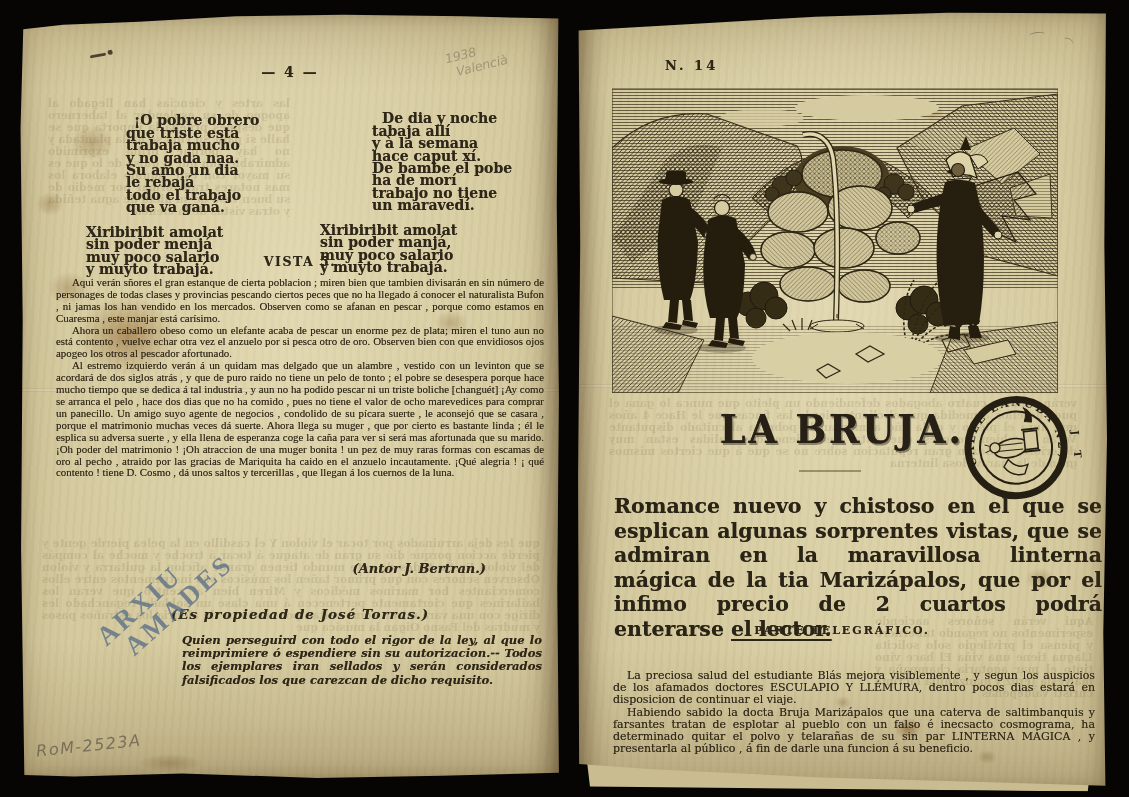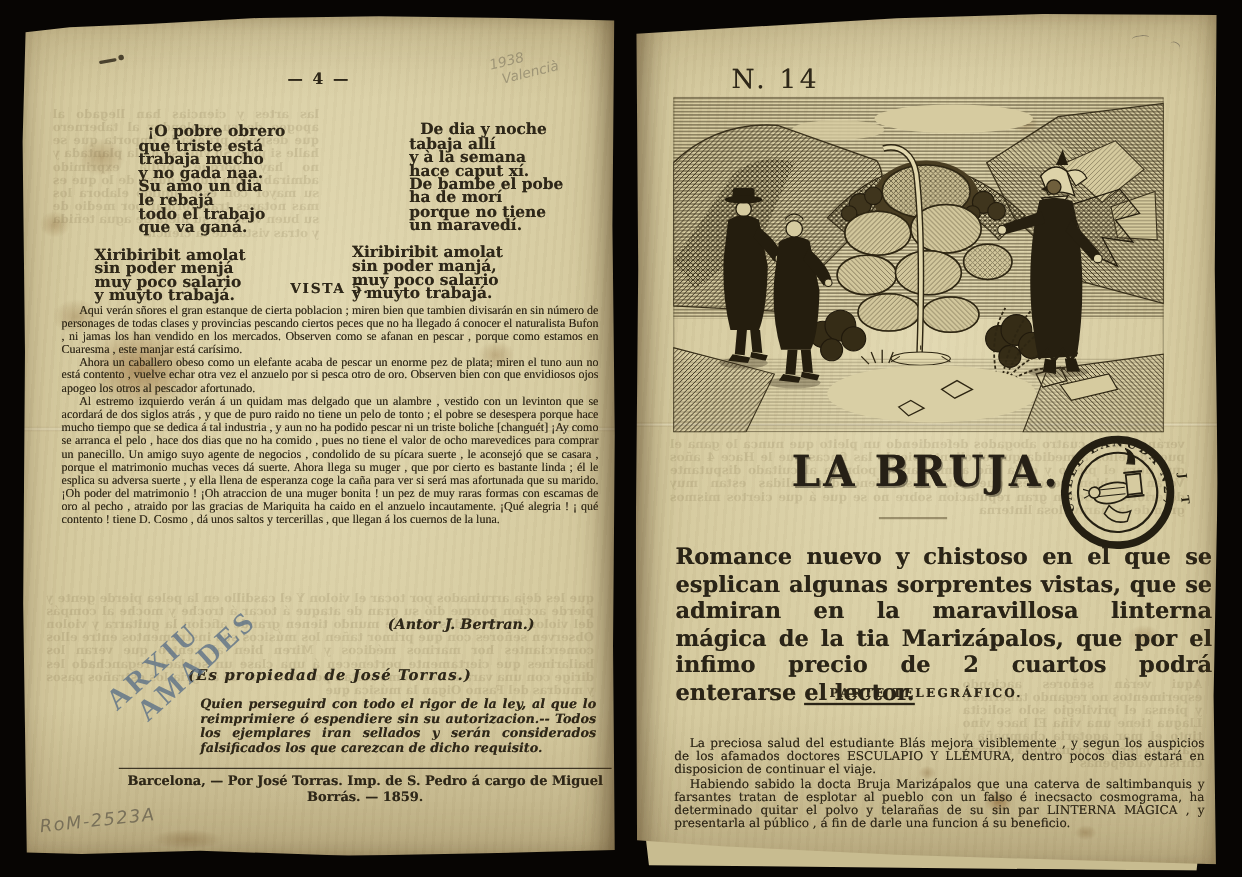--- a/index.html
+++ b/index.html
@@ -37,21 +37,21 @@
   .verse .stanza { padding-left:40px; text-indent:8px; }
   .verse.v2 .stanza { padding-left:52px; text-indent:10px; }
   .flow { font-size:10.9px; line-height:11.9px; text-align:justify; }
   .flow .heading { text-align:center; font-weight:700; font-size:12.5px; letter-spacing:1.5px; margin-bottom:9px; }
   .flow p { text-indent:16px; margin:0;font-family:Liberation Serif, serif; }
   .attribution { font-style:italic; font-weight:700; font-size:13px; text-align:right; padding-right:58px; }
   .property { font-style:italic; font-weight:700; font-size:13.5px; text-align:center; letter-spacing:1px; }
   .legal { font-style:italic; font-weight:700; font-size:11.6px; line-height:13.2px; text-align:justify; }
   .imprint { font-weight:700; font-size:11.8px; text-align:center; border-top:1.5px solid #2e2719; padding-top:4px; }
 
-  .issue-number { font-weight:400; font-size:24px; letter-spacing:3px; }
+  .issue-number { font-weight:700; font-size:13px; letter-spacing:3px; }
   .masthead { top:394px; left:0; width:100%; text-align:center; font-weight:700; font-size:39px; letter-spacing:3px; transform:scaleX(.94); color:#262016; text-shadow:1.5px 1.5px 0 rgba(20,14,5,.4), 0 0 .6px rgba(46,36,15,.7); }
   .subtitle { font-weight:700; font-size:20.5px; line-height:24.6px; text-align:justify; color:#2a2417; text-shadow:0 0 .6px rgba(40,30,10,.6); }
   .subtitle .ul { text-decoration:underline; text-decoration-thickness:2px; text-underline-offset:3px; }
   .section-heading { top:612px; left:0; width:100%; text-align:center; font-weight:700; font-size:11px; letter-spacing:2px; }
   .rp-body { font-size:11px; line-height:12.2px; text-align:justify;margin-top:32px; }
   .rp-body p { text-indent:14px; margin:0; }
 
   
   .ghost { position:absolute; transform:scaleX(-1); opacity:.16; color:#6d5d38; filter:blur(.4px);
     font-size:10.8px; line-height:12px; text-align:justify; font-weight:600; pointer-events:none; overflow:hidden; }
@@ -109,42 +109,41 @@
 muy poco salario
 y muyto trabajá.</div>
     </div>
     <div class="pos verse v2 ink" style="left:300px; top:86px; width:218px;">
       <div class="stanza">De dia y noche
 tabaja allí
 y à la semana
 hace caput xí.
 De bambe el pobe
 ha de morí
-porque no tiene
+trabajo no tiene
 un maravedí.</div>
       <div class="refrain">Xiribiribit amolat
 sin poder manjá,
 muy poco salario
 y muyto trabajá.</div>
     </div>
 
     <div class="pos flow ink" style="left:36px; top:242px; width:488px;">
       <div class="heading">VISTA 5.</div>
       <p>Aqui verán sñores el gran estanque de cierta poblacion ; miren bien que tambien divisarán en sin número de personages de todas clases y provincias pescando ciertos peces que no ha llegado á conocer el naturalista Bufon , ni jamas los han vendido en los mercados. Observen como se afanan en pescar , porque como estamos en Cuaresma , este manjar está carísimo.</p>
       <p>Ahora un caballero obeso como un elefante acaba de pescar un enorme pez de plata; miren el tuno aun no está contento , vuelve echar otra vez el anzuelo por si pesca otro de oro. Observen bien con que envidiosos ojos apogeo los otros al pescador afortunado.</p>
       <p>Al estremo izquierdo verán á un quidam mas delgado que un alambre , vestido con un levinton que se acordará de dos siglos atrás , y que de puro raido no tiene un pelo de tonto ; el pobre se desespera porque hace mucho tiempo que se dedica á tal industria , y aun no ha podido pescar ni un triste boliche [changuét] ¡Ay como se arranca el pelo , hace dos dias que no ha comido , pues no tiene el valor de ocho marevedices para comprar un panecillo. Un amigo suyo agente de negocios , condolido de su pícara suerte , le aconsejó que se casara , porque el matrimonio muchas veces dá suerte. Ahora llega su muger , que por cierto es bastante linda ; él le esplica su adversa suerte , y ella llena de esperanza coge la caña para ver si será mas afortunada que su marido. ¡Oh poder del matrimonio ! ¡Oh atraccion de una muger bonita ! un pez de muy raras formas con escamas de oro al pecho , atraido por las gracias de Mariquita ha caido en el anzuelo incautamente. ¡Qué alegria ! ¡ qué contento ! tiene D. Cosmo , dá unos saltos y tercerillas , que llegan á los cuernos de la luna.</p>
     </div>
 
     <div class="pos attribution ink" style="left:36px; top:547px; width:488px;">(Antor J. Bertran.)</div>
 
     <div class="pos property ink" style="left:36px; top:592px; width:488px;">(Es propiedad de José Torras.)</div>
 
     <div class="pos legal ink" style="left:150px; top:620px; width:360px;margin-left:12px;">Quien perseguird con todo el rigor de la ley, al que lo reimprimiere ó espendiere sin su autorizacion.-- Todos los ejemplares iran sellados y serán considerados falsificados los que carezcan de dicho requisito.</div>
 
-    <div class="pos imprint ink" style="left:88px; top:684px; width:448px;">Barcelona, — Por José Torras. Imp. de S. Pedro á cargo de Miguel Borrás. — 1859.</div>
 
     <div class="pos ink-scribble" style="left:70px; top:40px;"></div>
     <div class="pos pencil pencil-note" style="left:426px; top:30px;">
       <div>1938</div>
       <div class="l2">Valencià</div>
     </div>
     <div class="archive-stamp" style="left:70px; top:560px;">
       <div>ARXIU</div>
       <div class="l2">AMADES</div>
     </div>

